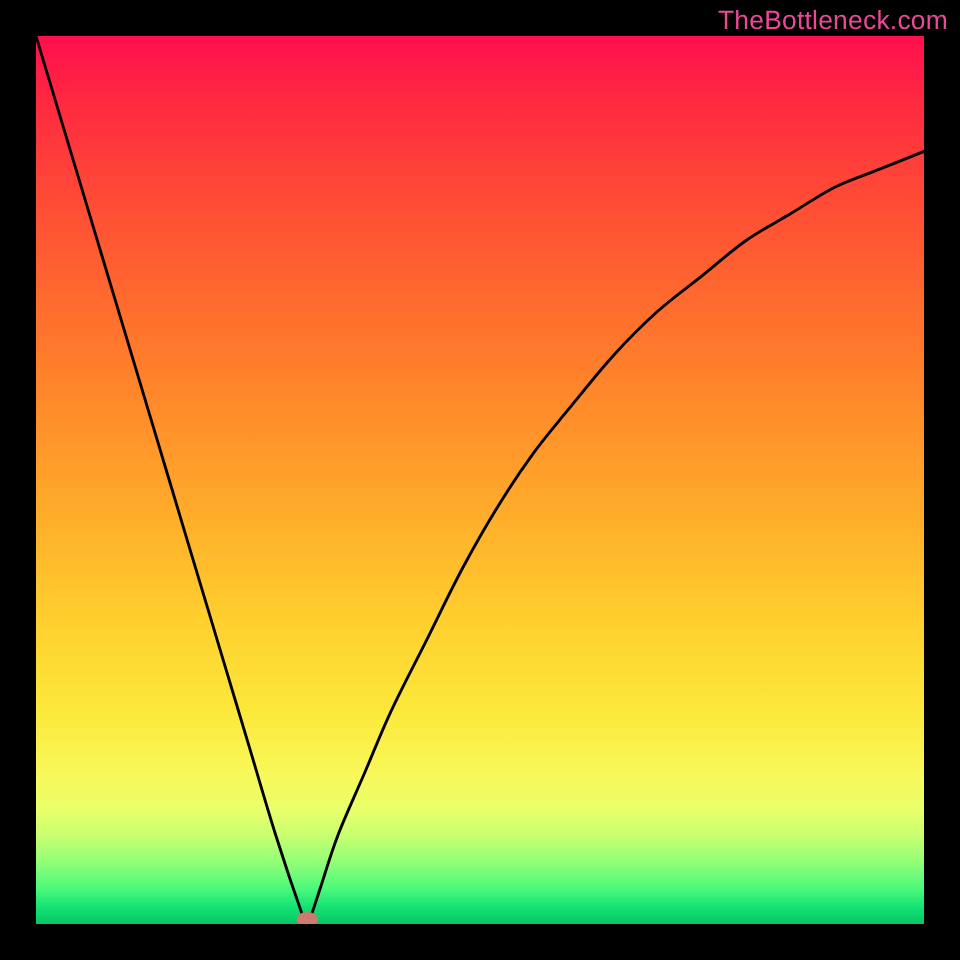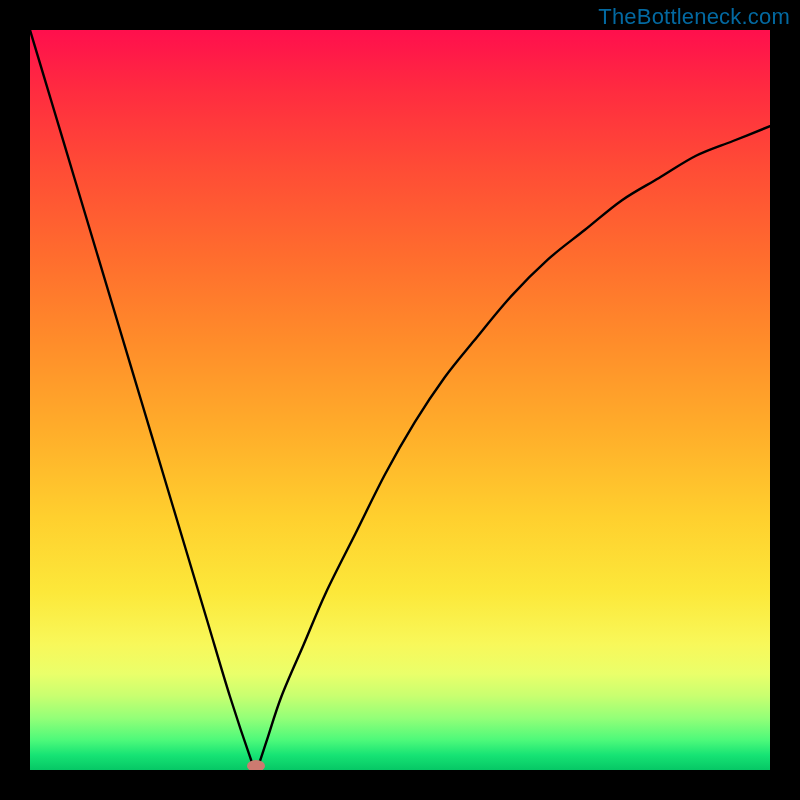--- a/index.html
+++ b/index.html
@@ -14,21 +14,21 @@
   .frame {
     position: relative;
     width: 800px;
     height: 800px;
     background: #000;
   }
   .watermark {
     position: absolute;
     top: 4px;
     right: 10px;
-    color: #0369a1;
+    color: #ec4899;
     font-size: 22px;
     font-weight: 500;
     letter-spacing: 0.2px;
     z-index: 50;
     user-select: none;
   }
   .plot-area {
     position: absolute;
     left: 30px;
     top: 30px;

